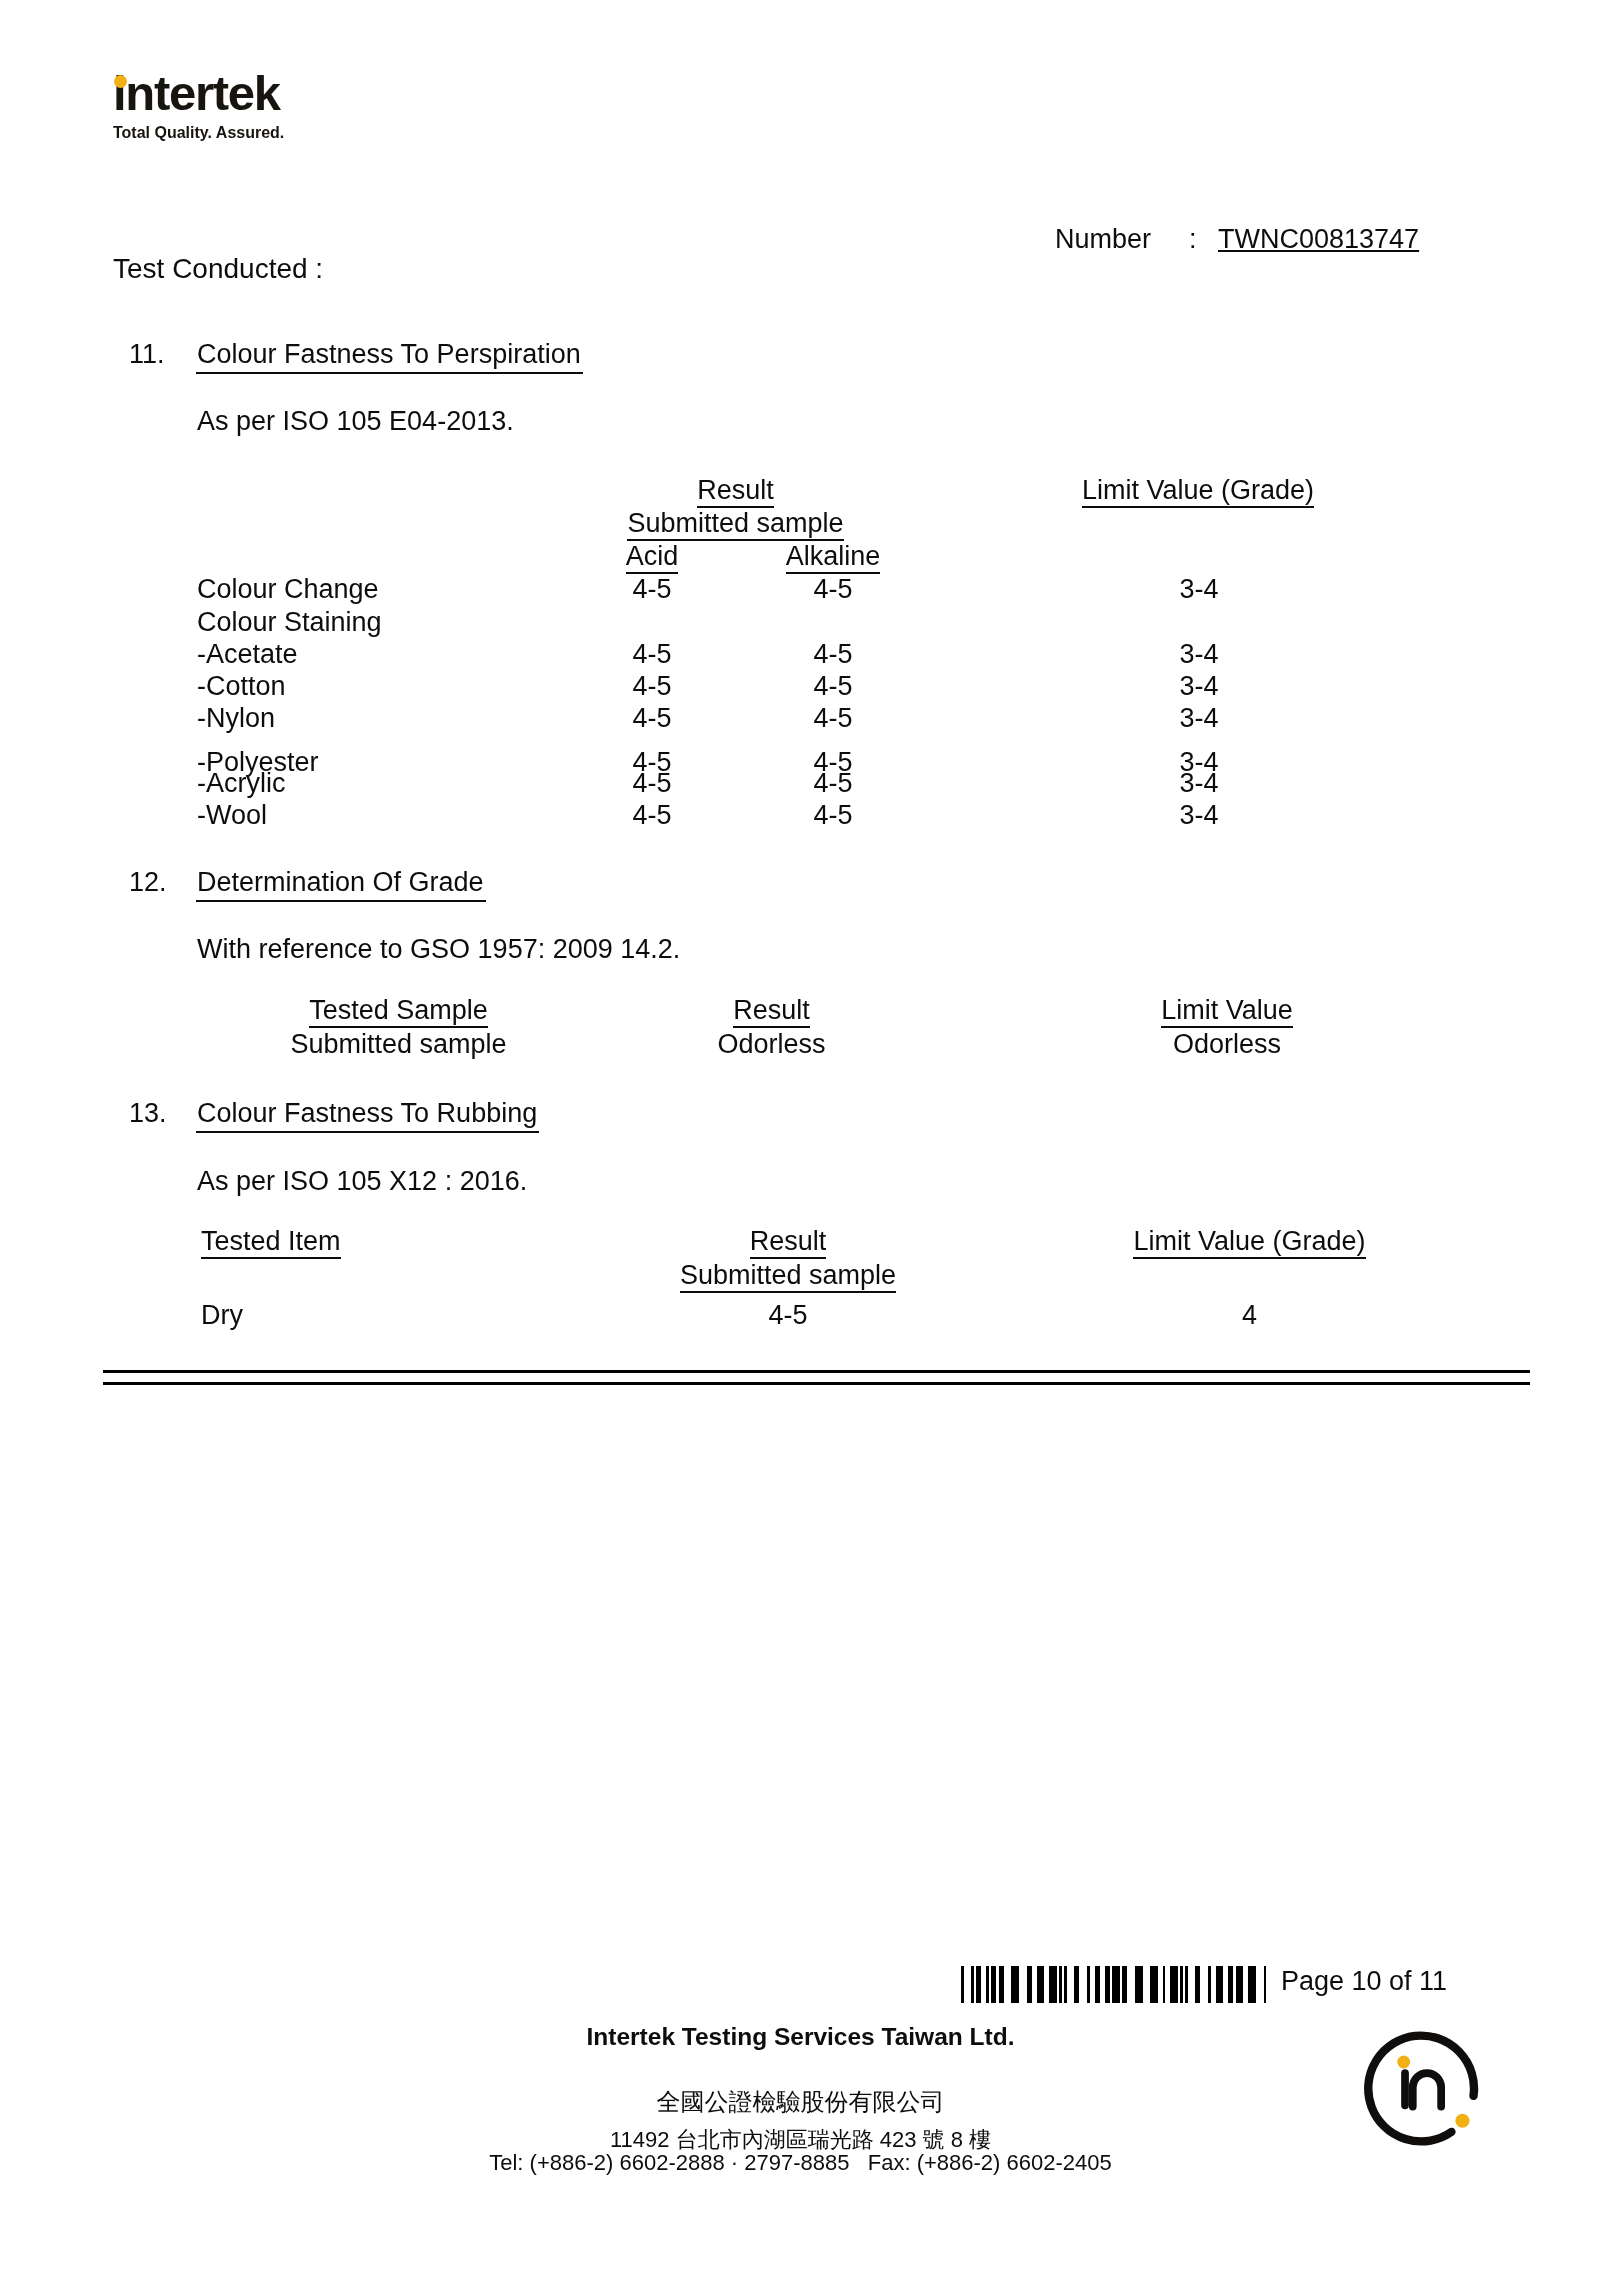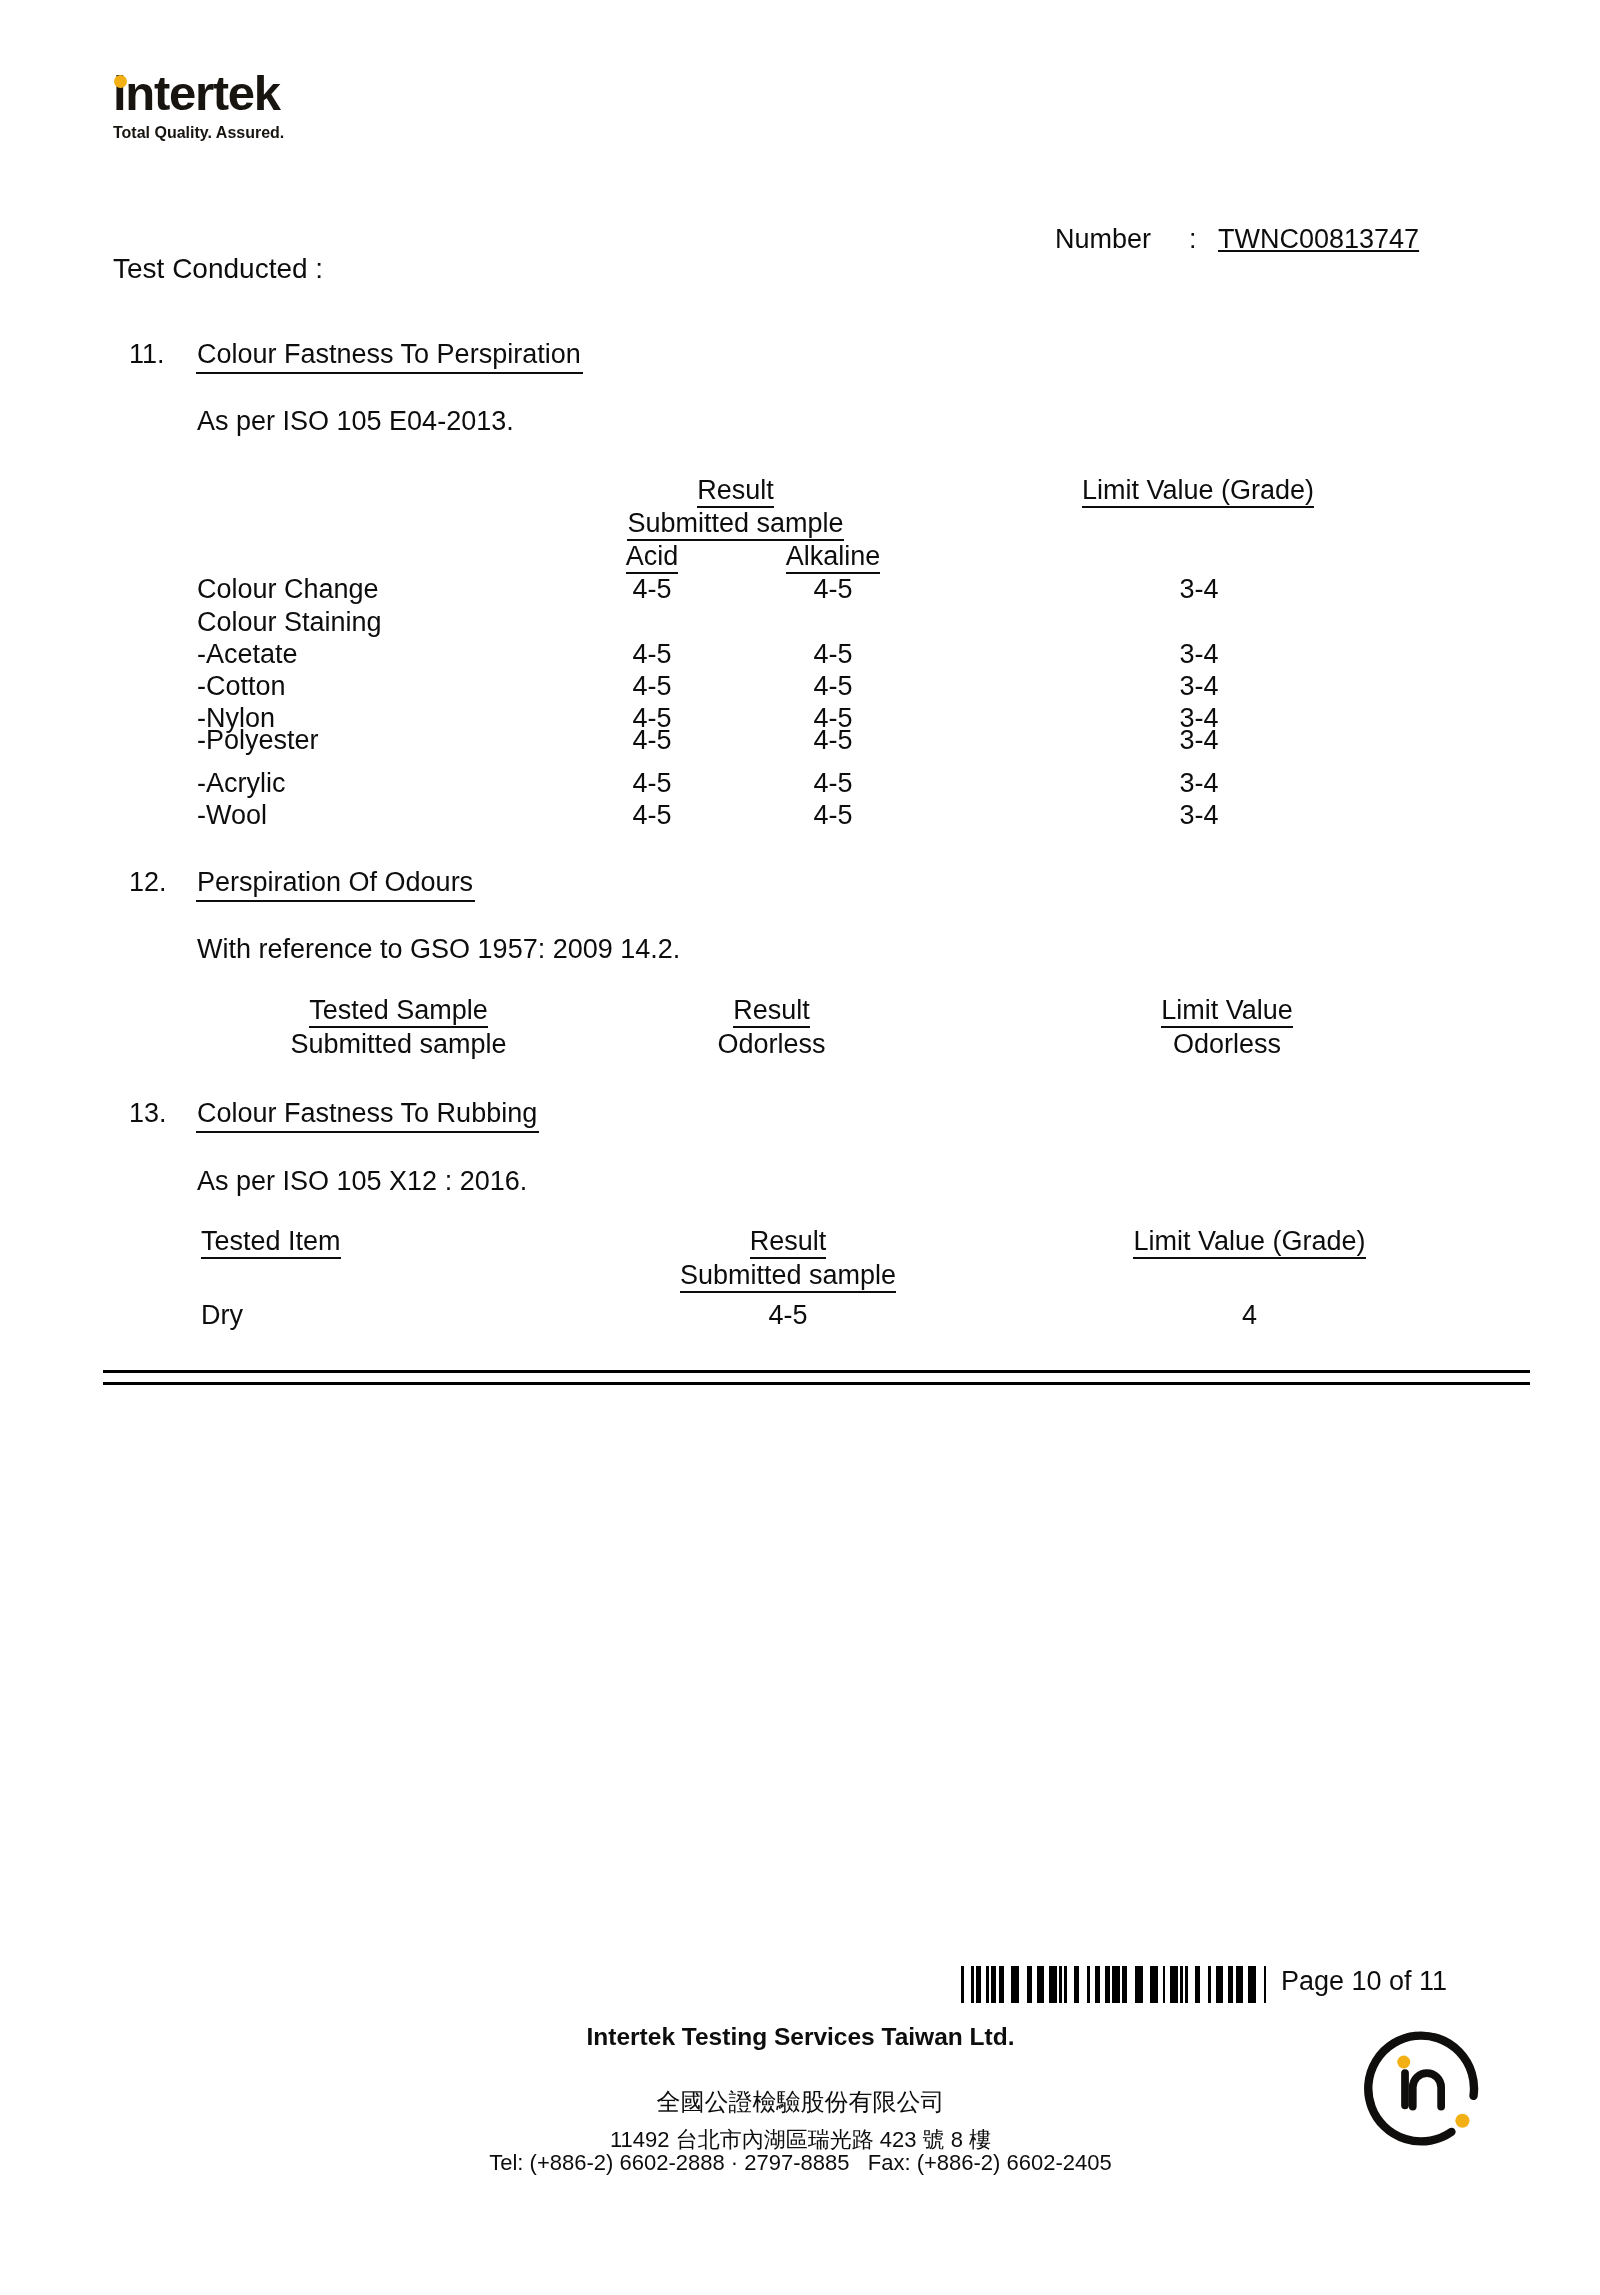--- a/index.html
+++ b/index.html
@@ -131,42 +131,42 @@
     <span class="cell mid">4-5</span>
     <span class="cell mid">4-5</span>
     <span class="cell mid limit11">3-4</span>
   </div>
   <div class="abs txt tline t11 cols4" style="top:702px">
     <span class="cell">-Nylon</span>
     <span class="cell mid">4-5</span>
     <span class="cell mid">4-5</span>
     <span class="cell mid limit11">3-4</span>
   </div>
-  <div class="abs txt tline t11 cols4" style="top:724px">
+  <div class="abs txt tline t11 cols4" style="top:746px">
     <span class="cell">-Polyester</span>
     <span class="cell mid">4-5</span>
     <span class="cell mid">4-5</span>
     <span class="cell mid limit11">3-4</span>
   </div>
   <div class="abs txt tline t11 cols4" style="top:767px">
     <span class="cell">-Acrylic</span>
     <span class="cell mid">4-5</span>
     <span class="cell mid">4-5</span>
     <span class="cell mid limit11">3-4</span>
   </div>
   <div class="abs txt tline t11 cols4" style="top:799px">
     <span class="cell">-Wool</span>
     <span class="cell mid">4-5</span>
     <span class="cell mid">4-5</span>
     <span class="cell mid limit11">3-4</span>
   </div>
 
   <div class="abs txt sec-head" style="top:866px">
     <span class="sec-no">12.</span>
-    <span class="sec-title">Perspiration Of Odours</span>
+    <span class="sec-title">Determination Of Grade</span>
   </div>
   <div class="abs txt method" style="top:933px">With reference to GSO 1957: 2009 14.2.</div>
 
   <div class="abs txt tline t12" style="top:994px">
     <span class="cell mid"><span class="hu">Tested Sample</span></span>
     <span class="cell mid"><span class="hu">Result</span></span>
     <span class="cell mid limit12"><span class="hu">Limit Value</span></span>
   </div>
   <div class="abs txt tline t12" style="top:1028px">
     <span class="cell mid">Submitted sample</span>

